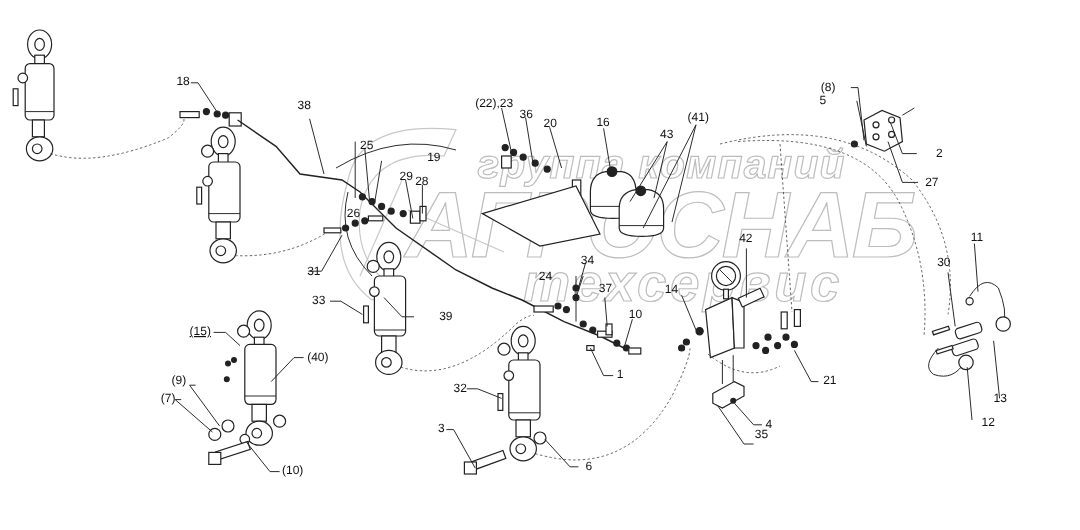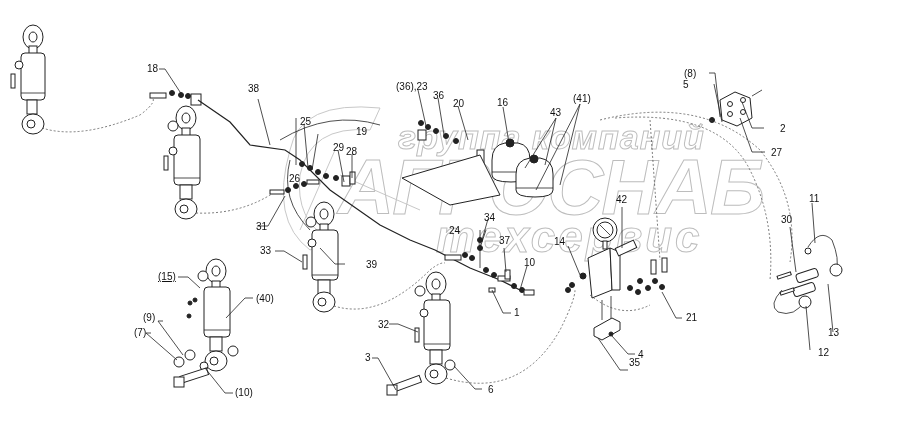--- a/index.html
+++ b/index.html
@@ -288,21 +288,21 @@
     </g>
   </svg>
 
   <span class="lbl" style="left:147px;top:64px;">18</span>
   <span class="lbl" style="left:248px;top:84px;">38</span>
   <span class="lbl" style="left:289px;top:126px;margin-top:48px;">26</span>
   <span class="lbl" style="left:300px;top:117px;">25</span>
   <span class="lbl" style="left:313px;top:127px;margin-left:43px;">19</span>
   <span class="lbl" style="left:333px;top:143px;">29</span>
   <span class="lbl" style="left:346px;top:147px;">28</span>
-  <span class="lbl" style="left:396px;top:82px;">(36),23</span>
+  <span class="lbl" style="left:396px;top:82px;">(22),23</span>
   <span class="lbl" style="left:433px;top:91px;">36</span>
   <span class="lbl" style="left:453px;top:99px;">20</span>
   <span class="lbl" style="left:497px;top:98px;">16</span>
   <span class="lbl" style="left:550px;top:108px;">43</span>
   <span class="lbl" style="left:573px;top:94px;">(41)</span>
   <span class="lbl" style="left:684px;top:69px;">(8)</span>
   <span class="lbl" style="left:683px;top:80px;">5</span>
   <span class="lbl" style="left:780px;top:124px;">2</span>
   <span class="lbl" style="left:771px;top:148px;">27</span>
   <span class="lbl" style="left:256px;top:222px;">31</span>

